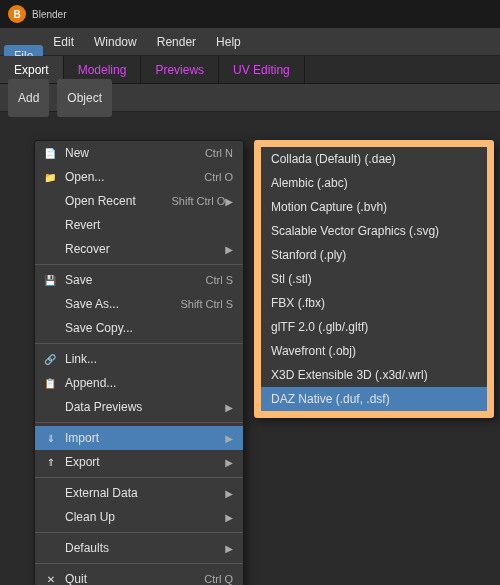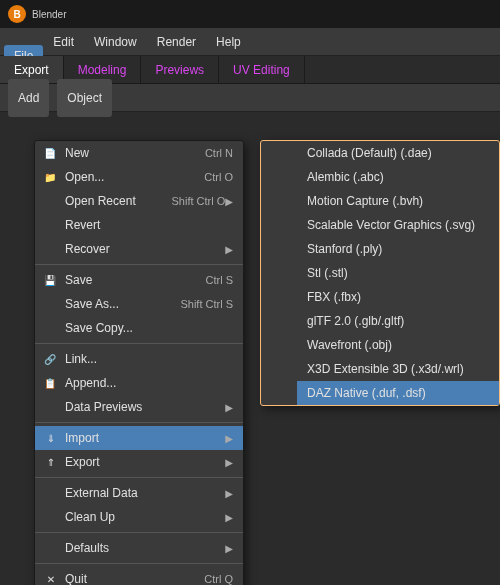--- a/index.html
+++ b/index.html
@@ -158,29 +158,28 @@
       width: 16px;
       height: 16px;
       display: flex; align-items: center; justify-content: center;
       font-size: 10px;
     }
 
     
     #import-submenu {
       position: absolute;
       top: 56px;
-      left: 260px;
+      left: 254px;
       width: 240px;
       background: #3a3a3a;
-      border: 1px solid #fdba74;
+      border: 7px solid #fdba74;
       border-radius: 3px;
       box-shadow: 3px 3px 10px rgba(0,0,0,0.5);
       pointer-events: all;
       z-index: 201;
-      padding-left: 36px;
     }
     .sm-item {
       padding: 5px 10px;
       cursor: pointer;
       font-size: 12px;
       color: #e0e0e0;
     }
     .sm-item.selected { background: #4a7fb5; }
   </style>
 </head>

